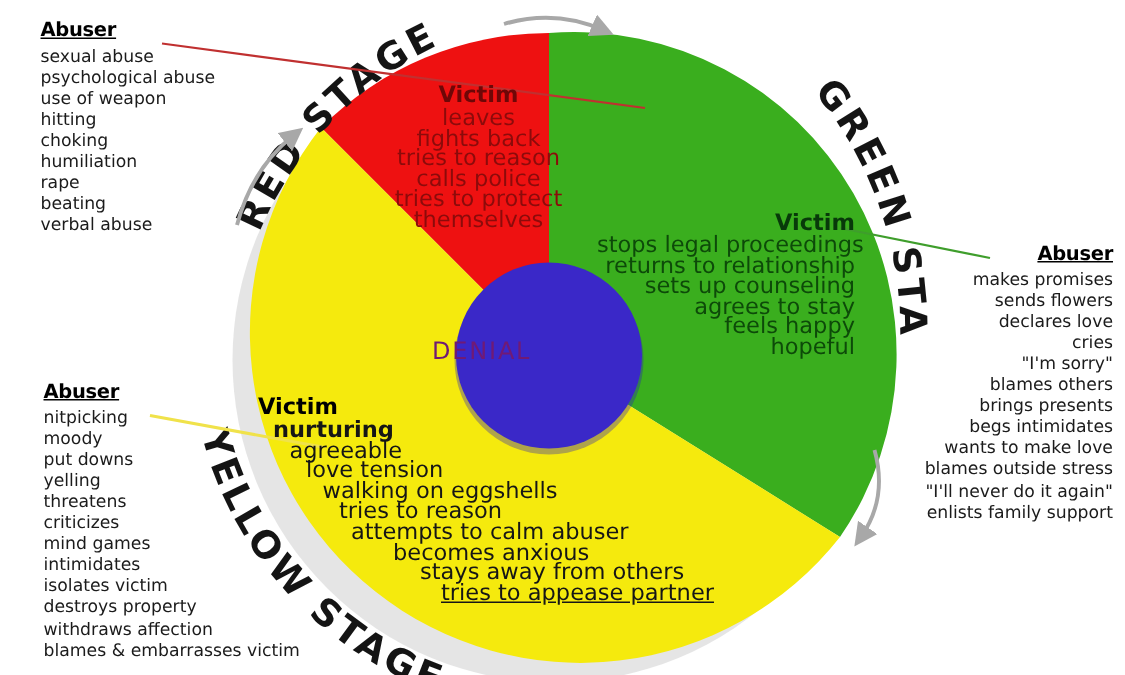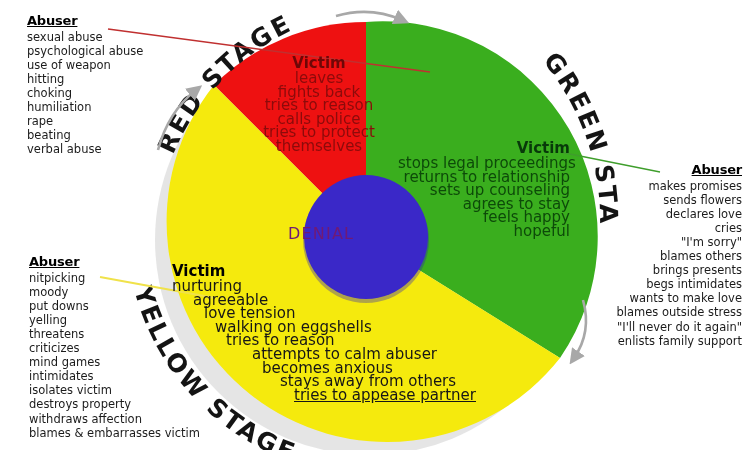--- a/index.html
+++ b/index.html
@@ -119,26 +119,26 @@
   #text-yellow {
     left: 172px;
     top: 263px;
     color: #161616;
     text-align: left;
   }
   #text-yellow .who { color: #000; }
   #text-yellow li { padding-left: 0; }
 
   
-  #text-yellow li:nth-child(1) { margin-left: 0; }
+  #text-yellow li:nth-child(1) { margin-left: 10px; font-weight: bold; }
   #text-yellow li:nth-child(2) { margin-left: 21px; }
   #text-yellow li:nth-child(3) { margin-left: 32px; }
   #text-yellow li:nth-child(4) { margin-left: 43px; }
   #text-yellow li:nth-child(5) { margin-left: 54px; }
-  #text-yellow li:nth-child(6) { margin-left: 80px; }
+  #text-yellow li:nth-child(6) { margin-left: 62px; }
   #text-yellow li:nth-child(7) { margin-left: 90px; }
   #text-yellow li:nth-child(8) { margin-left: 108px; }
   #text-yellow li:nth-child(9) { margin-left: 122px; text-decoration: underline; }
 
   
   #denial-label {
     position: absolute;
     left: 288px;
     top: 224px;
     width: 156px;

